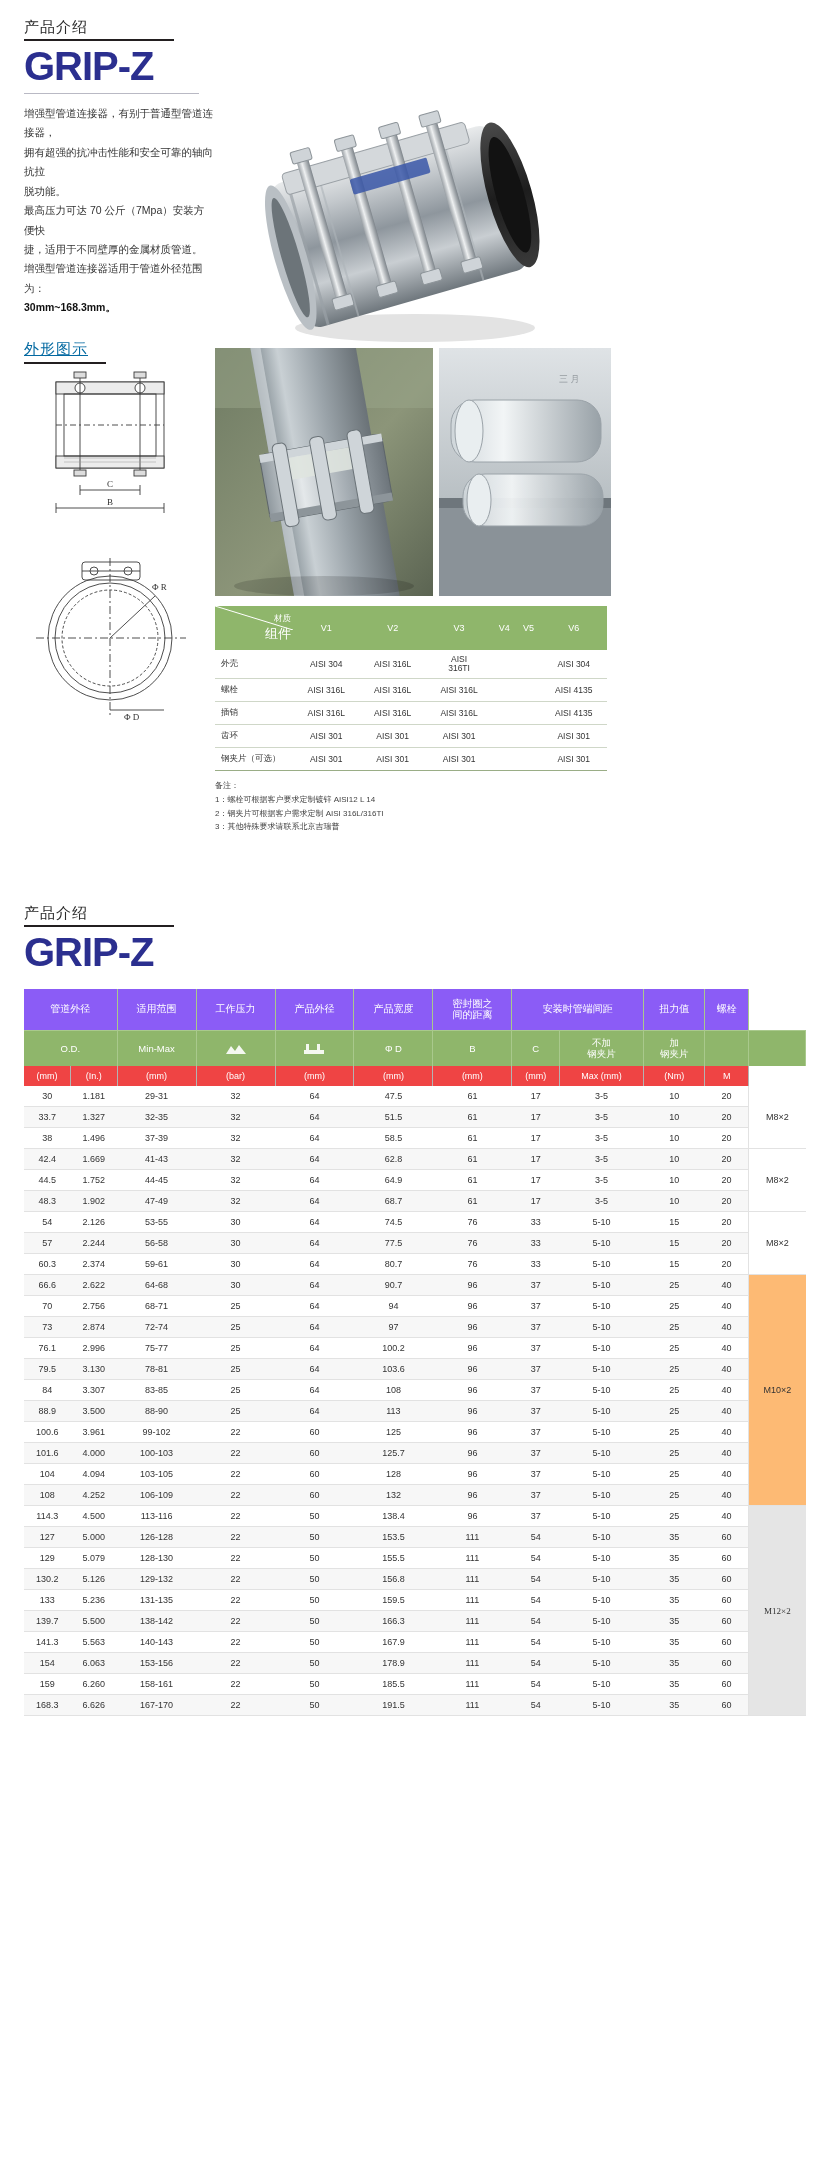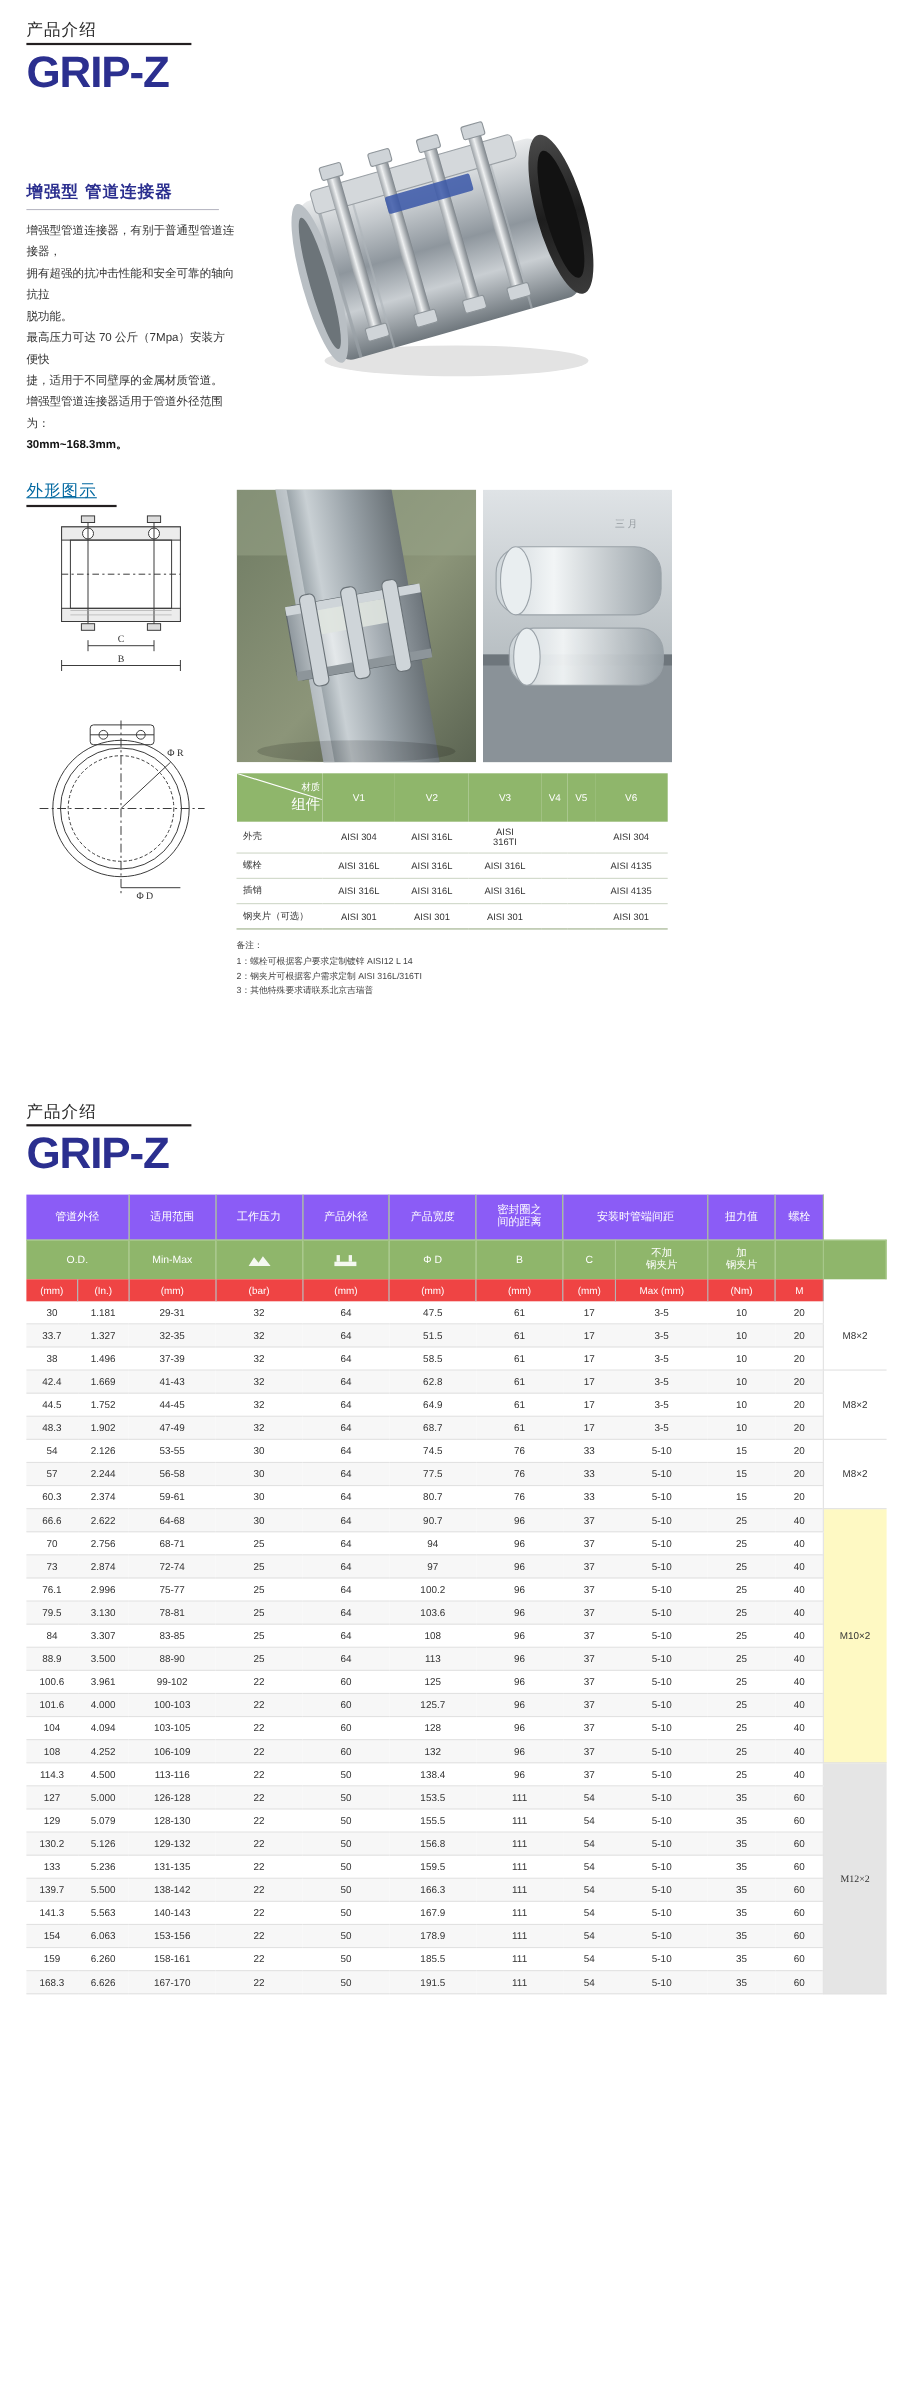--- a/index.html
+++ b/index.html
@@ -95,21 +95,20 @@
 </head>
 <body>
 
 <div class="page">
 
   <div class="sec1">
     <div class="kicker">产品介绍</div>
     <div class="brandline"></div>
     <div class="brand">GRIP-Z</div>
 
-    <div class="subtitle">增强型 管道连接器</div>
     <div class="subrule"></div>
 
     <div class="body-copy">
       <div>增强型管道连接器，有别于普通型管道连接器，</div>
       <div>拥有超强的抗冲击性能和安全可靠的轴向抗拉</div>
       <div>脱功能。</div>
       <div>最高压力可达 70 公斤（7Mpa）安装方便快</div>
       <div>捷，适用于不同壁厚的金属材质管道。</div>
       <div>增强型管道连接器适用于管道外径范围为：</div>
       <div style="font-weight:bold;color:#111;">30mm~168.3mm。</div>
@@ -355,20 +354,29 @@
               <td>AISI 4135</td>
             </tr>
             <tr>
               <td class="lbl">插销</td>
               <td>AISI 316L</td>
               <td>AISI 316L</td>
               <td>AISI 316L</td>
               <td></td>
               <td></td>
               <td>AISI 4135</td>
+            </tr>
+            <tr>
+              <td class="lbl">齿环</td>
+              <td>AISI 301</td>
+              <td>AISI 301</td>
+              <td>AISI 301</td>
+              <td></td>
+              <td></td>
+              <td>AISI 301</td>
             </tr>
             <tr>
               <td class="lbl">钢夹片（可选）</td>
               <td>AISI 301</td>
               <td>AISI 301</td>
               <td>AISI 301</td>
               <td></td>
               <td></td>
               <td>AISI 301</td>
             </tr>
@@ -569,21 +577,21 @@
             <td>2.622</td>
             <td>64-68</td>
             <td>30</td>
             <td>64</td>
             <td>90.7</td>
             <td>96</td>
             <td>37</td>
             <td>5-10</td>
             <td>25</td>
             <td>40</td>
-            <td class="bolt" rowspan="11" style="background: #fef9c3;">M10×2</td>
+            <td class="bolt" rowspan="11" style="background: #fdba74;">M10×2</td>
           </tr>
           <tr>
             <td>70</td>
             <td>2.756</td>
             <td>68-71</td>
             <td>25</td>
             <td>64</td>
             <td>94</td>
             <td>96</td>
             <td>37</td>

